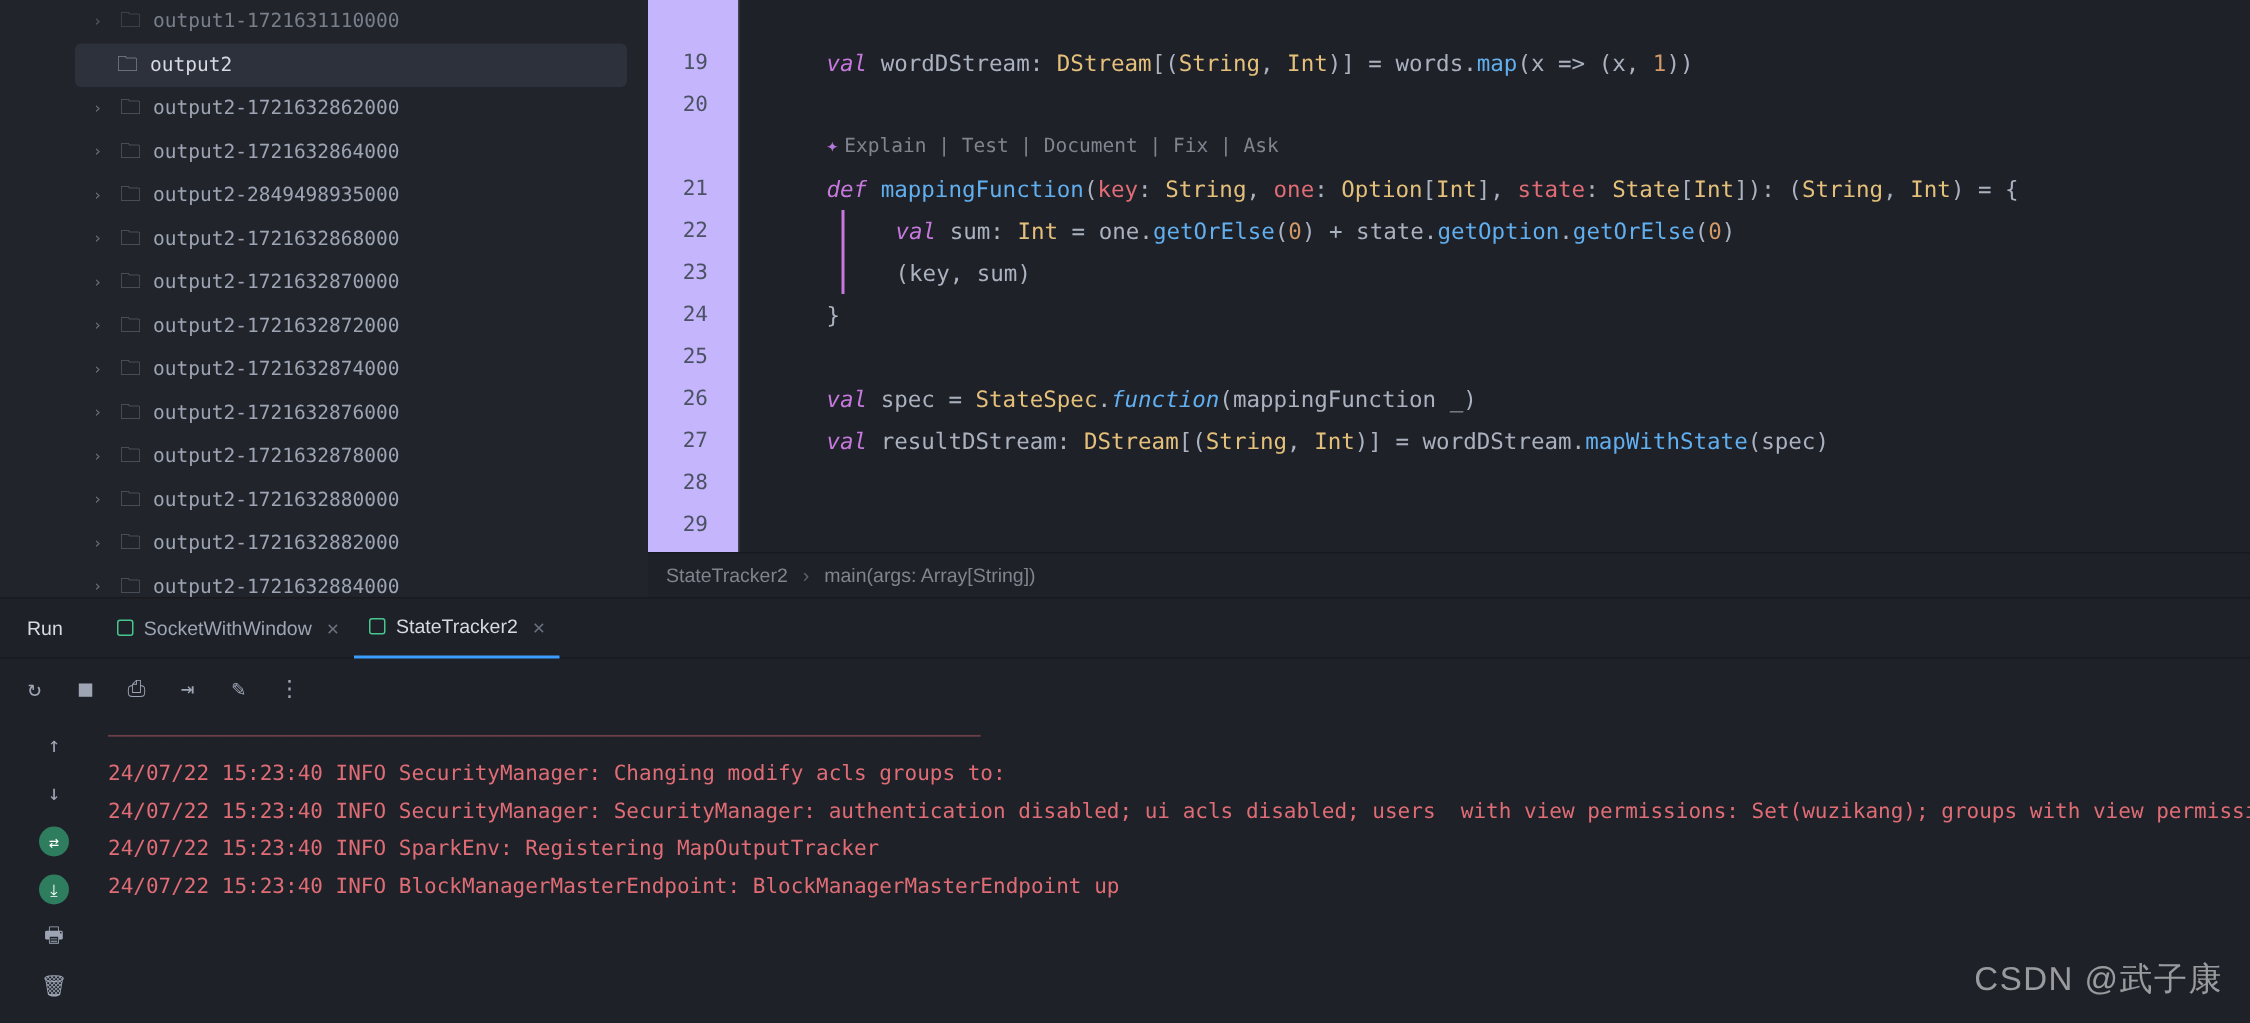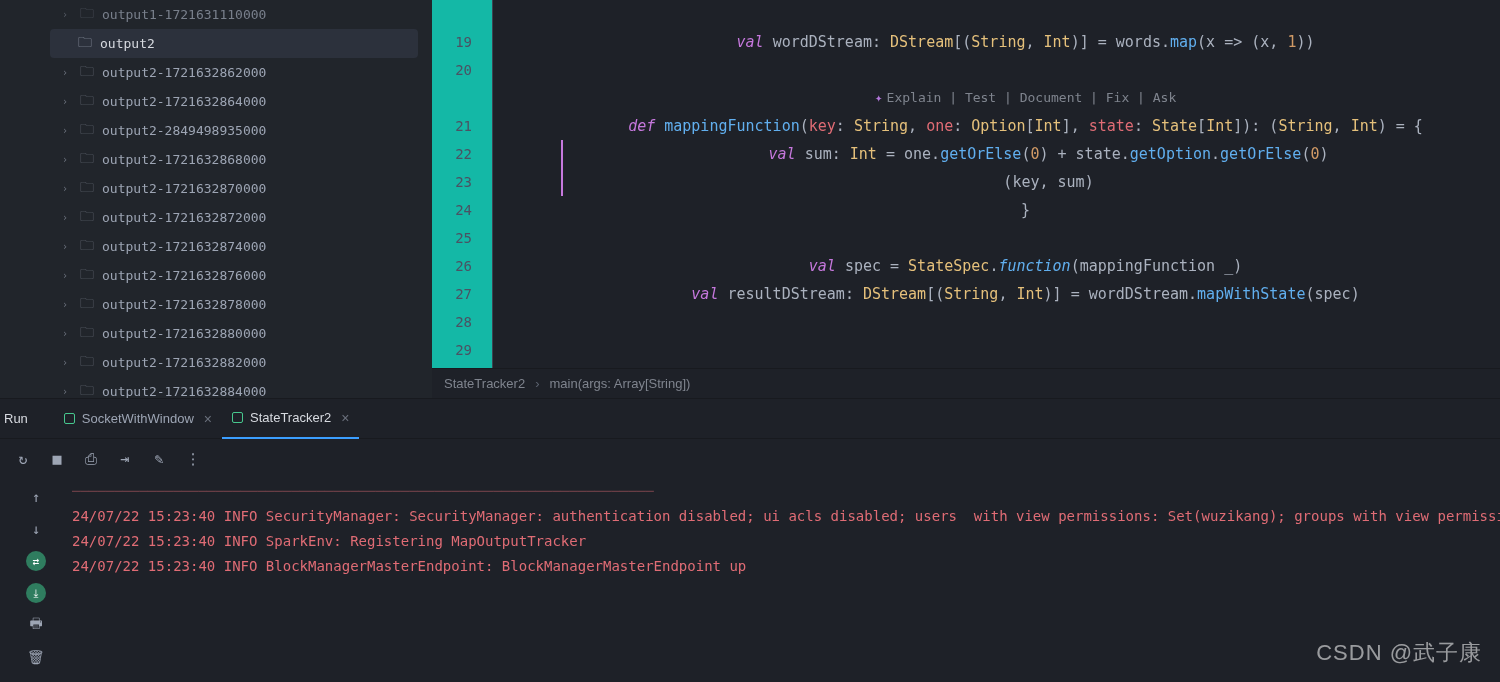--- a/index.html
+++ b/index.html
@@ -66,37 +66,36 @@
   flex-direction: column;
   background: #1e2128;
 }
 .code-container {
   display: flex;
   flex: 1;
   overflow: hidden;
 }
 .gutter {
   width: 60px;
-  background: #14b8a6;
+  background: #c4b5fd;
   text-align: right;
   padding-right: 20px;
   color: #4b5263;
   font-size: 14px;
   line-height: 28px;
   padding-top: 0;
   user-select: none;
 }
 .gutter-line { height: 28px; }
 .code-body {
   flex: 1;
   font-size: 15px;
   line-height: 28px;
   position: relative;
   border-left: 1px solid #3e4452;
-  text-align: center;
 }
 .code-line {
   height: 28px;
   white-space: pre;
   padding-left: 58px;
 }
 .code-line.indent-bar {
   border-left: 2px solid #c678dd;
   margin-left: 68px;
   padding-left: 14px;
@@ -131,21 +130,21 @@
   flex: 1;
   background: #1e2128;
   display: flex;
   flex-direction: column;
   border-top: 1px solid #181a1f;
 }
 .tab-row {
   height: 40px;
   display: flex;
   align-items: center;
-  padding-left: 4px;
+  padding-left: 18px;
   font-family: -apple-system, "Segoe UI", sans-serif;
   font-size: 13px;
   border-bottom: 1px solid #181a1f;
 }
 .run-label {
   color: #d7dae0;
   margin-right: 26px;
   font-weight: 500;
 }
 .run-tab {
@@ -384,20 +383,21 @@
     <div class="console-gutter">
       <span class="gico">↑</span>
       <span class="gico">↓</span>
       <span class="gico wrap">⇄</span>
       <span class="gico wrap2">⤓</span>
       <span class="gico">🖶</span>
       <span class="gico">🗑</span>
     </div>
     <div class="log-lines">
       <div class="log-line trunc">─────────────────────────────────────────────────────────────────────</div>
+      <div class="log-line">24/07/22 15:23:40 INFO SecurityManager: Changing modify acls groups to:</div>
       <div class="log-line">24/07/22 15:23:40 INFO SecurityManager: SecurityManager: authentication disabled; ui acls disabled; users  with view permissions: Set(wuzikang); groups with view permissions: Set(); users  w</div>
       <div class="log-line">24/07/22 15:23:40 INFO SparkEnv: Registering MapOutputTracker</div>
       <div class="log-line">24/07/22 15:23:40 INFO BlockManagerMasterEndpoint: BlockManagerMasterEndpoint up</div>
     </div>
   </div>
 </div>
 
 <div class="watermark">CSDN @武子康</div>
 
 </body></html>

